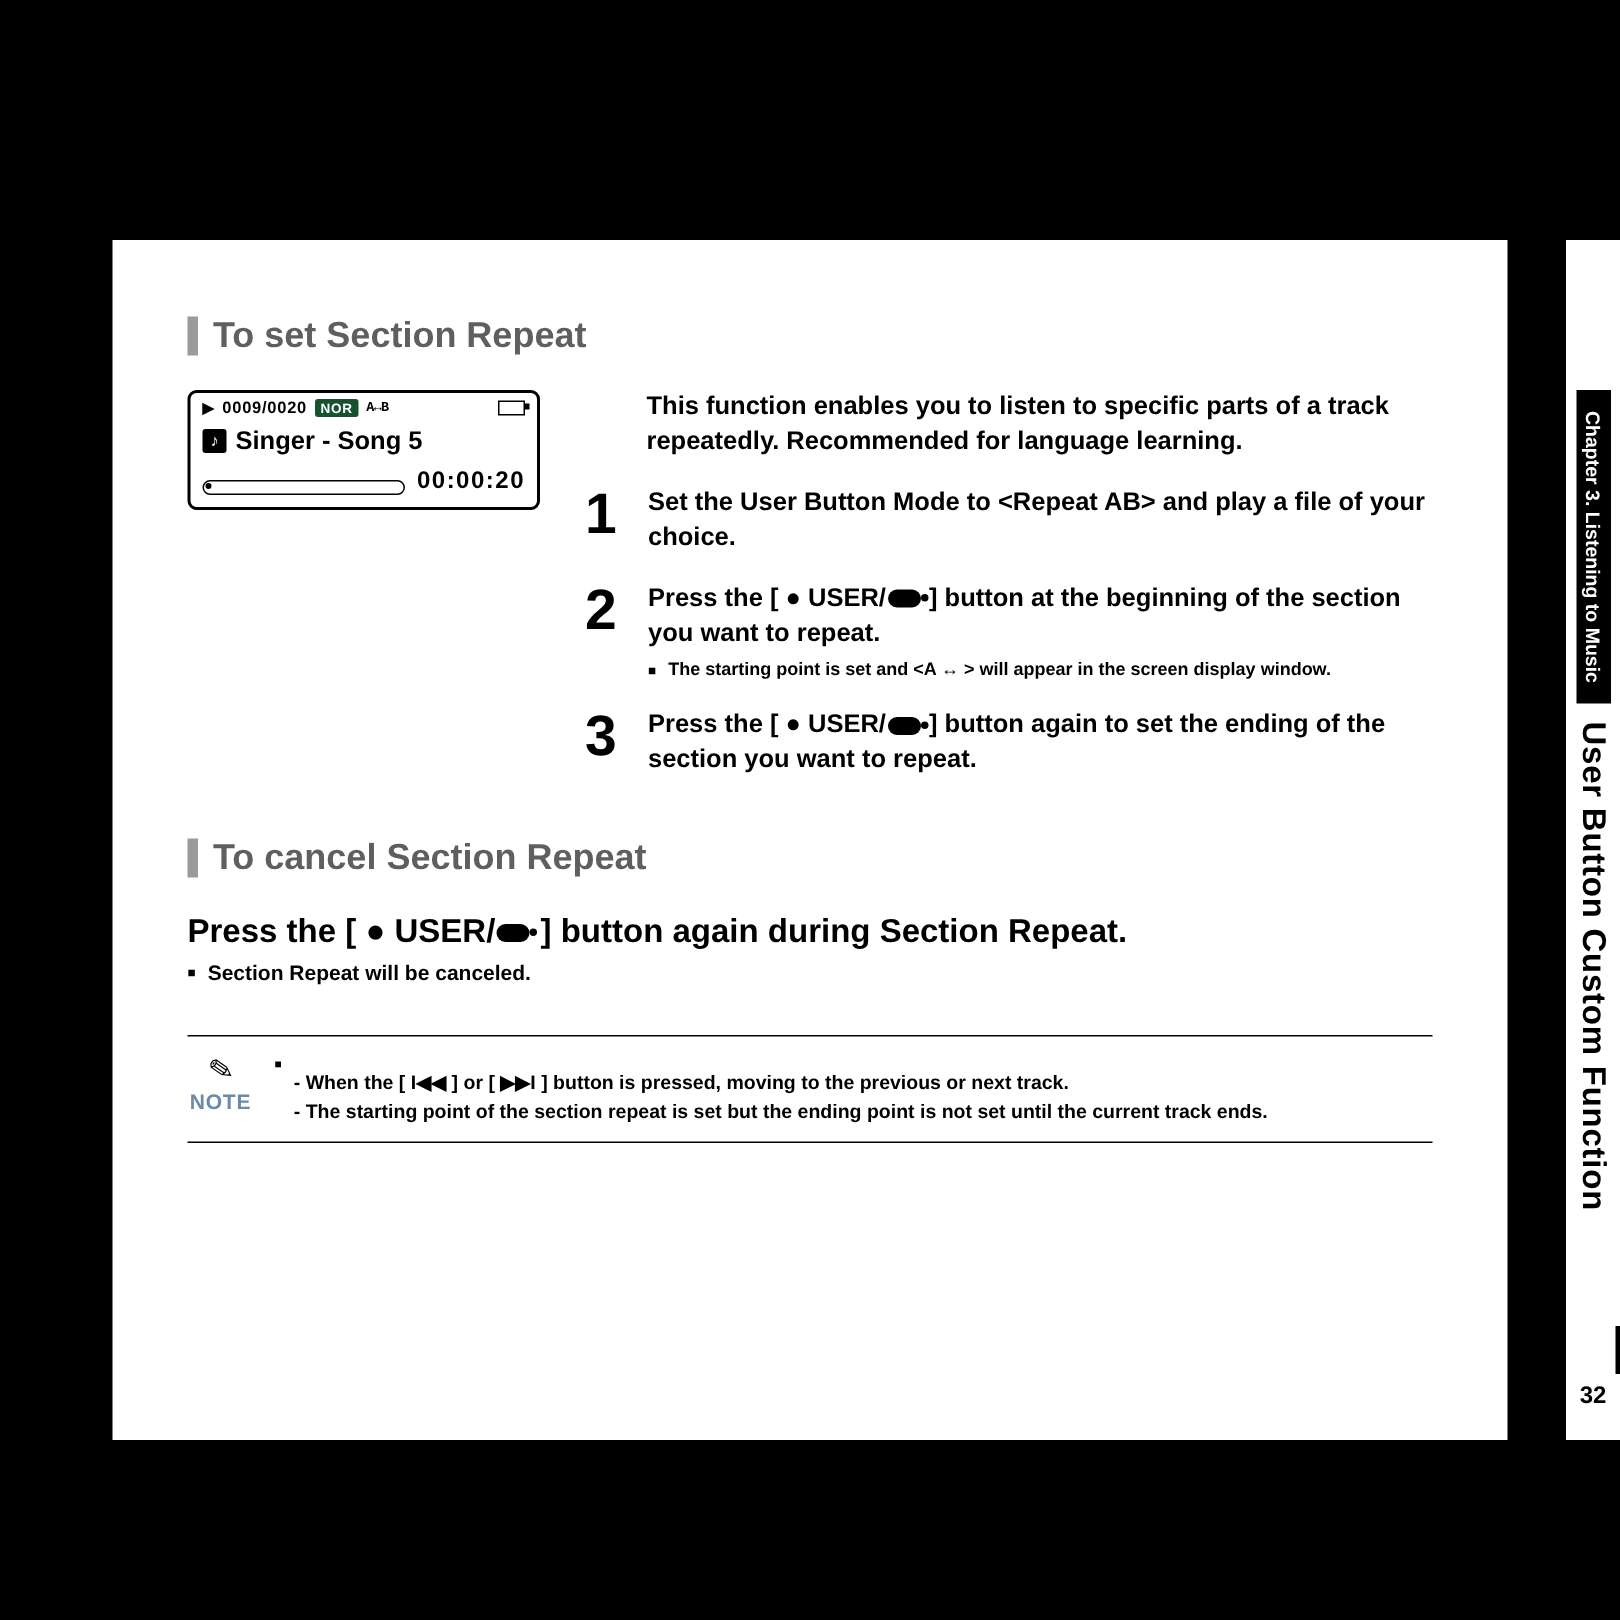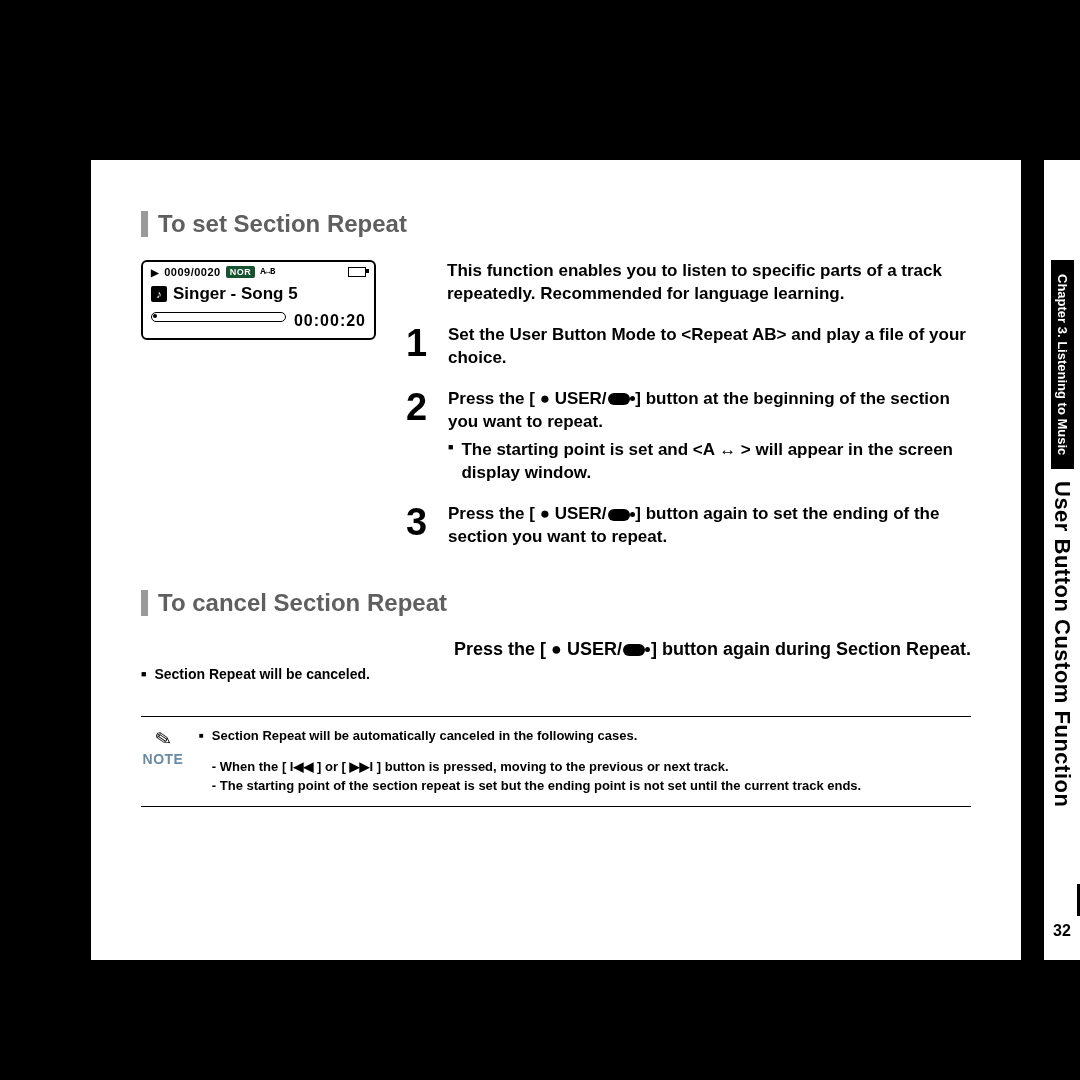--- a/index.html
+++ b/index.html
@@ -6,21 +6,21 @@
   body {
     width: 1080px;
     height: 1080px;
     background: #000;
     font-family: Arial, Helvetica, sans-serif;
     position: relative;
     overflow: hidden;
   }
   .page {
     position: absolute;
-    left: 91px;
+    left: 75px;
     top: 160px;
     width: 930px;
     height: 800px;
     background: #fff;
     padding: 50px 50px 30px 50px;
   }
   .heading {
     display: flex;
     align-items: center;
     margin-bottom: 22px;
@@ -83,21 +83,21 @@
     width: 3px; height: 4px;
     background: #000;
   }
   .screen-title { display: flex; align-items: center; gap: 6px; margin-bottom: 8px;}
   .screen-title .note {
     width: 16px; height: 16px; background:#000; border-radius:2px;
     display:flex; align-items:center; justify-content:center;
     color:#fff; font-size:11px;
   }
   .screen-title span.txt { font-weight:bold; font-size:17px; }
-  .screen-prog { display:flex; align-items:flex-start; gap:8px; }
+  .screen-prog { display:flex; align-items:flex-end; gap:8px; }
   .screen-prog .bar-outer {
     flex:1; height:10px; border:1.5px solid #000; border-radius:5px; position:relative;
   }
   .screen-prog .bar-outer::before {
     content:""; position:absolute; left:1px; top:1px; width:4px; height:4px;
     background:#000; border-radius:50%;
   }
   .screen-prog .time { font-weight:bold; font-size:16px; letter-spacing:1px;}
   .intro-text { font-weight:bold; font-size:17px; line-height:1.35; margin-bottom:0;margin-left:41px; }
   .steps { margin-top: 6px; }
@@ -108,25 +108,25 @@
   }
   .step .body { flex:1; font-weight:bold; font-size:17px; line-height:1.35; }
   .pill {
     display:inline-block; width:22px; height:12px; background:#000;
     border-radius:6px; vertical-align:middle; position:relative; margin:0 1px;
   }
   .pill::after {
     content:""; position:absolute; right:-5px; top:3px;
     width:5px; height:5px; background:#000; border-radius:50%;
   }
-  .sub-bullets { list-style:none; margin-top:0; font-weight:bold; font-size:17px; line-height:1.4;}
+  .sub-bullets { list-style:none; margin-top:0; font-weight:bold; font-size:12px; line-height:1.4;}
   .sub-bullets li { display:flex; gap:8px; margin-top:4px;}
   .sub-bullets li::before { content:"■"; font-size:9px; margin-top:3px;}
   .cancel-section { margin-top: 40px; }
-  .cancel-body { font-weight:bold; font-size:18px; margin-top:6px;text-align:right; }
+  .cancel-body { font-weight:bold; font-size:22px; margin-top:6px; }
   .cancel-sub { list-style:none; margin-top:6px; font-weight:bold; font-size:14px;}
   .cancel-sub li { display:flex; gap:8px;}
   .cancel-sub li::before { content:"■"; font-size:9px; margin-top:3px;}
   .note-box {
     border-top:1px solid #000; border-bottom:1px solid #000;
     margin-top:34px; padding:10px 0 10px 0;
     display:flex; gap:14px; align-items:flex-start;
   }
   .note-icon { text-align:center; width:44px; flex-shrink:0;}
   .note-icon .pencil { font-size:20px; transform:rotate(-10deg); display:inline-block;}
@@ -240,21 +240,20 @@
 
   <div class="note-box">
     <div class="note-icon">
       <div class="pencil">✎</div>
       <div class="lbl">NOTE</div>
     </div>
     <div class="note-body">
       <ul>
         <li>
           <div style="flex:1">
-            <span>Section Repeat will be automatically canceled in the following cases.</span>
             <div class="dash-list">
               <div>When the [ I◀◀ ] or [ ▶▶I ] button is pressed, moving to the previous or next track.</div>
               <div>The starting point of the section repeat is set but the ending point is not set until the current track ends.</div>
             </div>
           </div>
         </li>
       </ul>
     </div>
   </div>
 

